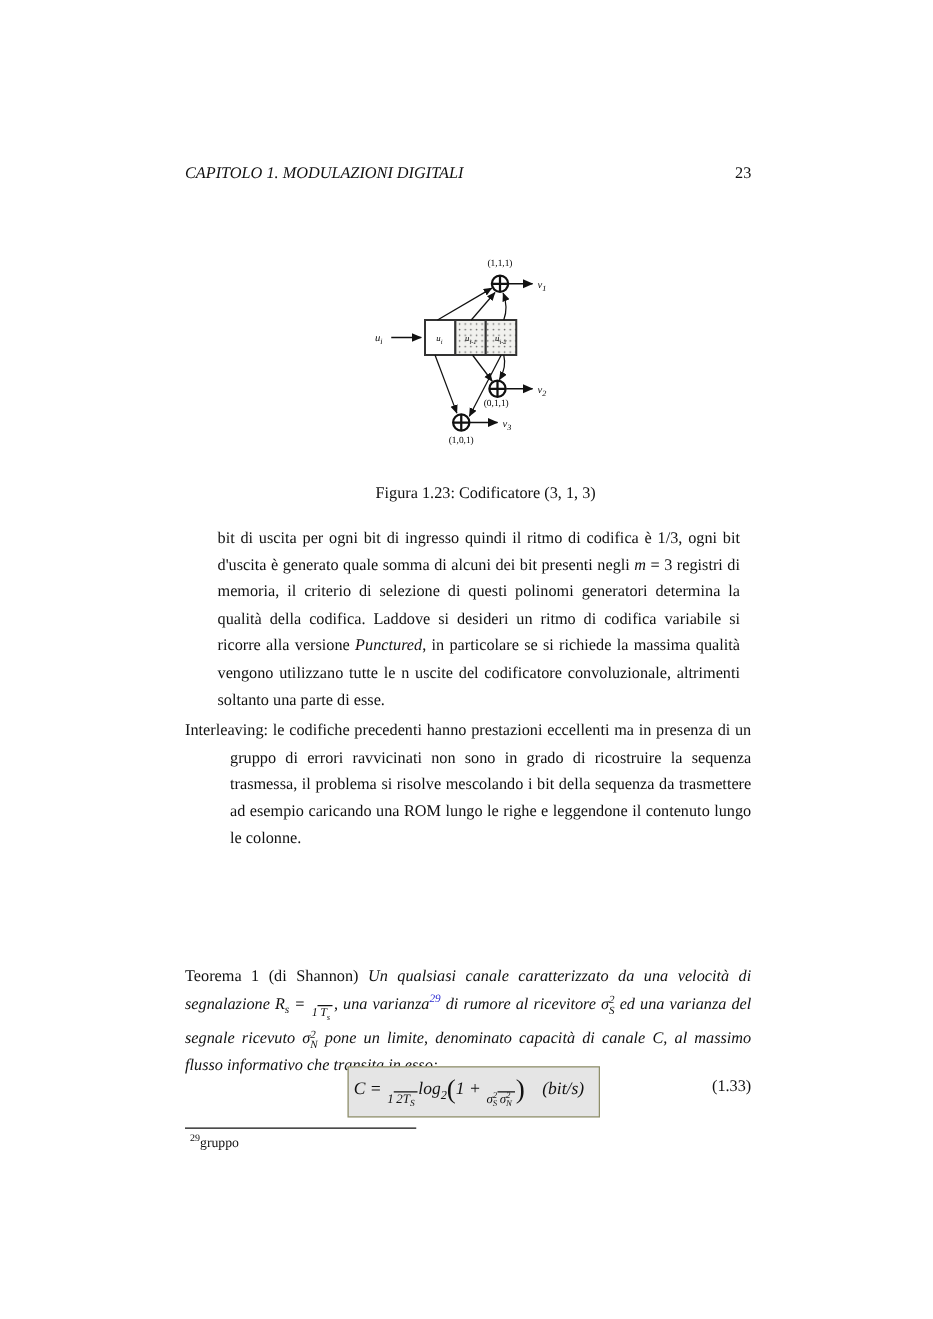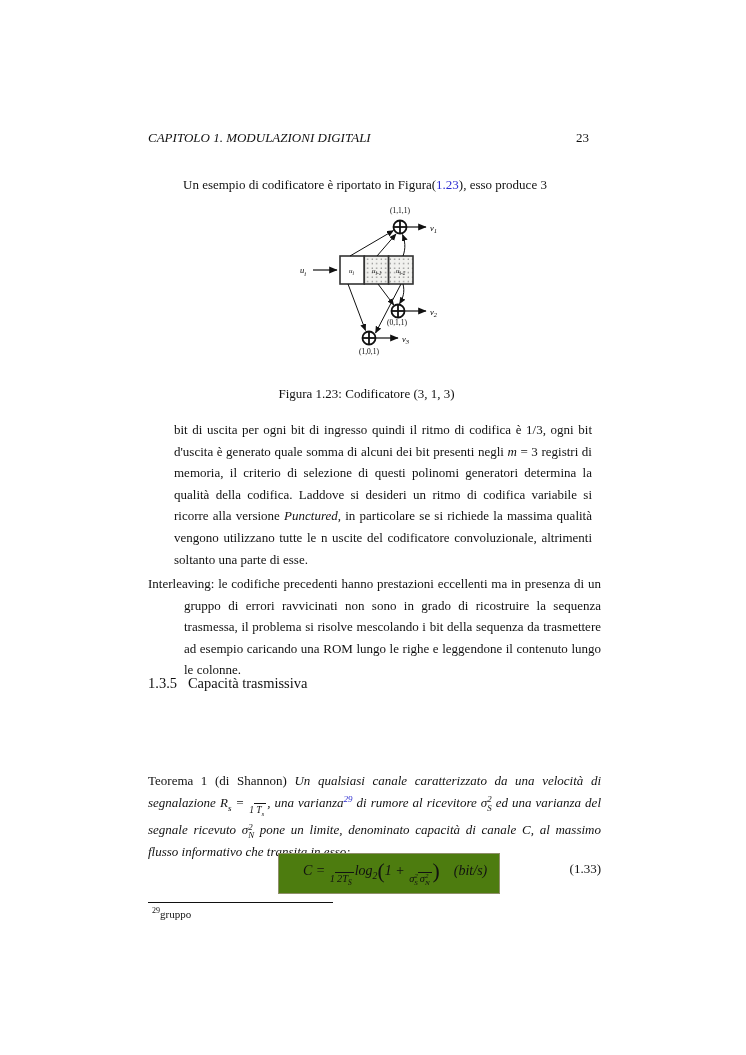--- a/index.html
+++ b/index.html
@@ -16,41 +16,38 @@
   .cite{color:#0a7a0a;}
   .ctr{text-align:center;}
   sup.fn{font-size:9px; vertical-align:super; line-height:0;}
   
   .frac{display:inline-block; text-align:center; vertical-align:-0.62em; font-size:0.74em; line-height:1.05; padding:0 1px;}
   .frac .den{border-top:1px solid #111; padding:0 2px;}
   
   .ss{display:inline-block; vertical-align:-0.45em; line-height:0.95; font-size:0.68em; text-align:left;}
   .ss span{display:block;}
   .eqbox{
-    background:#4d7c0f; border:1px solid #8f8f6a; padding:5px 12px 6px 24px;
+    background:#e5e5e5; border:1px solid #8f8f6a; padding:5px 12px 6px 4px;
     font-style:italic; font-size:14px; white-space:nowrap;
   }
   .paren{font-size:1.55em; font-style:normal; vertical-align:-0.12em; font-weight:400;}
   .hang{margin-left:36px; text-indent:-36px;}
   .fnrule{border-top:1px solid #111; width:185px; height:0;}
   svg text{font-family:"Liberation Serif","DejaVu Serif",serif;}
 </style>
 </head>
 <body>
 
 <div id="page">
 
   <div class="abs it" style="left:148px; top:116px; width:453px;">
     <span>CAPITOLO 1.  MODULAZIONI DIGITALI</span>
-    <span style="position:absolute; right:12px; top:0; font-style:normal;">23</span>
+    <span style="position:absolute; right:0; top:0; font-style:normal;">23</span>
   </div>
 
-  <div class="abs" style="left:183px; top:163px; width:418px;">
-    <span>Un esempio di codificatore è riportato in Figura(</span><span class="link">1.23</span><span>), esso produce 3</span>
-  </div>
 
   <div class="abs" style="left:290px; top:190px;">
     <svg width="240" height="170" viewBox="0 0 240 170">
       <defs>
         <marker id="arr" markerWidth="8" markerHeight="8" refX="6.5" refY="3" orient="auto">
           <path d="M0,0 L7,3 L0,6 Z" fill="#111"></path>
         </marker>
         <pattern id="dots" width="4.5" height="4.5" patternUnits="userSpaceOnUse">
           <rect width="4.5" height="4.5" fill="#f1f1ee"></rect>
           <circle cx="1.2" cy="1.2" r="0.65" fill="#666"></circle>
@@ -102,33 +99,30 @@
         <circle cx="79" cy="134" r="6.5" fill="#fff" stroke="#111" stroke-width="1.8"></circle>
         <line x1="72.5" y1="134" x2="85.5" y2="134" stroke="#111" stroke-width="1.8"></line>
         <line x1="79" y1="127.5" x2="79" y2="140.5" stroke="#111" stroke-width="1.8"></line>
       </g>
       <line x1="86" y1="134" x2="108" y2="134" stroke="#111" stroke-width="1.2" marker-end="url(#arr)"></line>
       <text x="112" y="137.5" font-size="8.5" font-style="italic"><tspan>v</tspan><tspan dy="2.5" font-size="6.5">3</tspan></text>
       <text x="79" y="150" font-size="7.5" text-anchor="middle">(1,0,1)</text>
     </svg>
   </div>
 
-  <div class="abs ctr" style="left:140px; top:372px; width:453px;">Figura 1.23: Codificatore (3, 1, 3)</div>
+  <div class="abs ctr" style="left:162px; top:372px; width:453px;">Figura 1.23: Codificatore (3, 1, 3)</div>
 
   <div class="abs just" style="left:174px; top:405px; width:418px; line-height:21.6px;">
     <span>bit di uscita per ogni bit di ingresso quindi il ritmo di codifica è 1/3, ogni bit d'uscita è generato quale somma di alcuni dei bit presenti negli </span><span class="it">m</span><span> = 3 registri di memoria, il criterio di selezione di questi polinomi generatori determina la qualità della codifica. Laddove si desideri un ritmo di codifica variabile si ricorre alla versione </span><span class="it">Punctured</span><span>, in particolare se si richiede la massima qualità vengono utilizzano tutte le n uscite del codificatore convoluzionale, altrimenti soltanto una parte di esse.</span>
   </div>
 
   <div class="abs just hang" style="left:148px; top:559px; width:417px; line-height:21.6px;">
     <span class="b">Interleaving:</span><span> le codifiche precedenti hanno prestazioni eccellenti ma in presenza di un gruppo di errori ravvicinati non sono in grado di ricostruire la sequenza trasmessa, il problema si risolve mescolando i bit della sequenza da trasmettere ad esempio caricando una ROM lungo le righe e leggendone il contenuto lungo le colonne.</span>
   </div>
 
-  <div class="abs b" style="left:148px; top:661px; width:453px; font-size:14.5px;">
-    <span>1.3.5</span>&nbsp;&nbsp;&nbsp;<span>Capacità trasmissiva</span>
-  </div>
 
 
   <div class="abs just" style="left:148px; top:756px; width:453px; line-height:21.8px;">
     <span class="b">Teorema 1 (di Shannon)</span><span class="it"><span> Un qualsiasi canale caratterizzato da una velocità di segnalazione </span><span>R</span><sub style="font-size:0.7em;">s</sub><span> = </span><span class="frac"><span class="num">1</span><span class="den"><span>T</span><sub style="font-size:0.72em;">s</sub></span></span><span>, una varianza</span><sup class="fn link">29</sup><span> di rumore al ricevitore </span><span><span>σ</span><span class="ss"><span>2</span><span>S</span></span></span><span> ed una varianza del segnale ricevuto </span><span><span>σ</span><span class="ss"><span>2</span><span>N</span></span></span><span> pone un limite, denominato capacità di canale </span><span>C</span><span>, al massimo flusso informativo che transita in esso:</span></span>
   </div>
 
   <div class="abs" style="left:148px; top:839px; width:453px; height:36px;">
     <div class="eqbox abs" style="left:130px; top:0;">
       <span>C</span><span> = </span><span class="frac"><span>1</span><span class="den"><span>2T</span><sub style="font-size:0.72em;">S</sub></span></span><span>log</span><sub style="font-size:0.7em;">2</sub><span class="paren">(</span><span>1 + </span><span class="frac"><span><span>σ</span><span class="ss"><span>2</span><span>S</span></span></span><span class="den"><span>σ</span><span class="ss"><span>2</span><span>N</span></span></span></span><span class="paren">)</span><span style="display:inline-block; width:14px;"></span><span>(bit/s)</span>
     </div>

